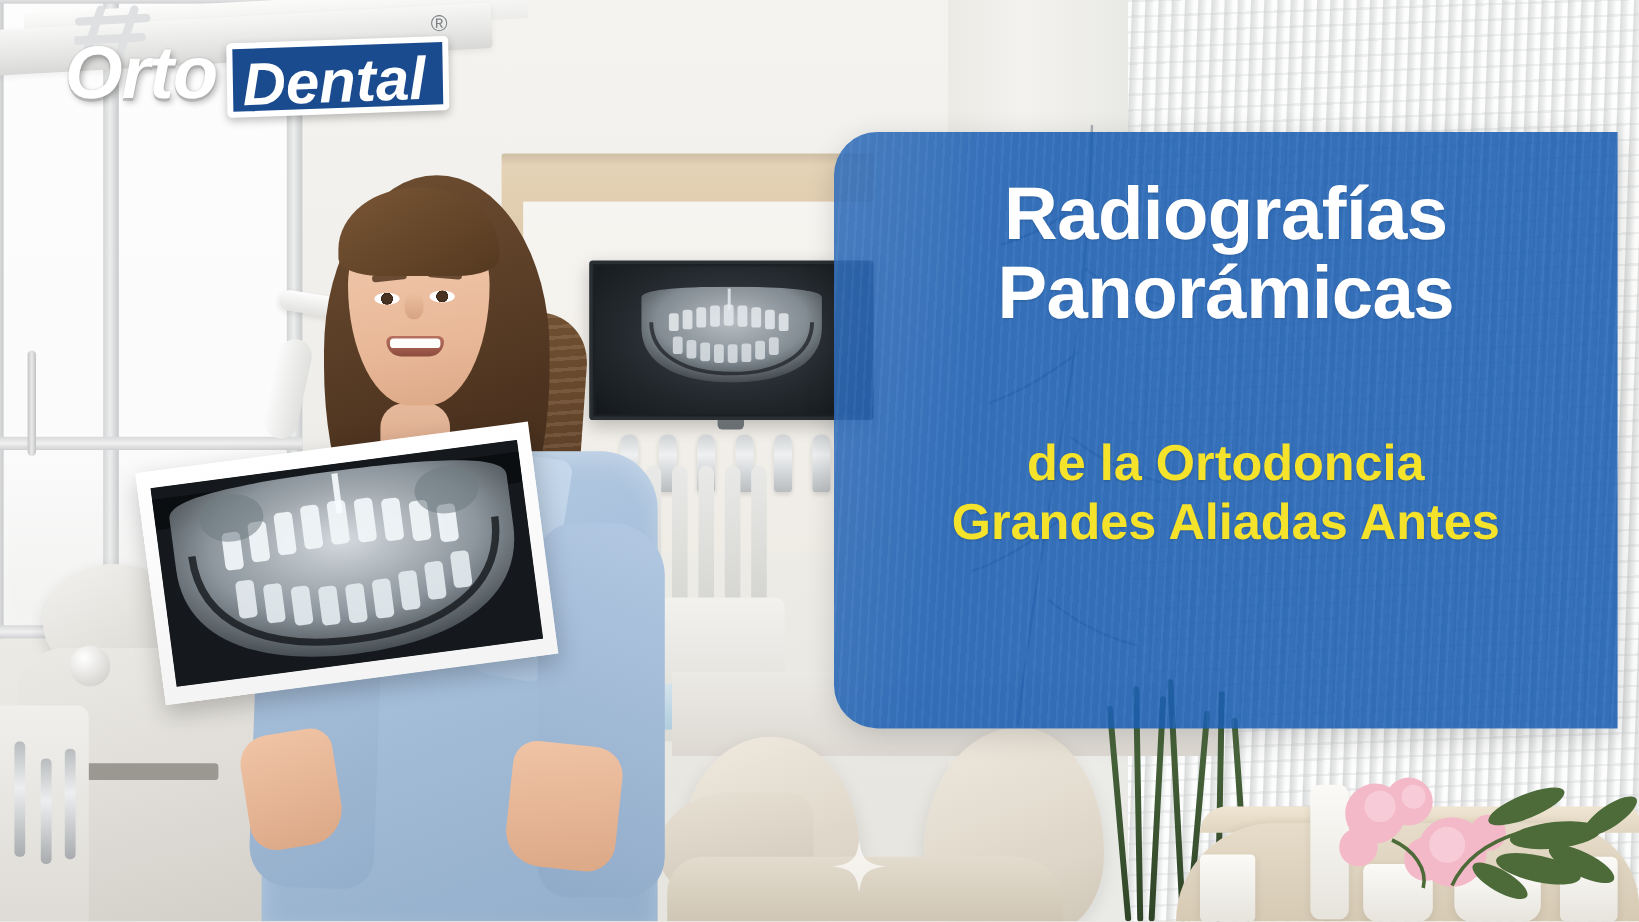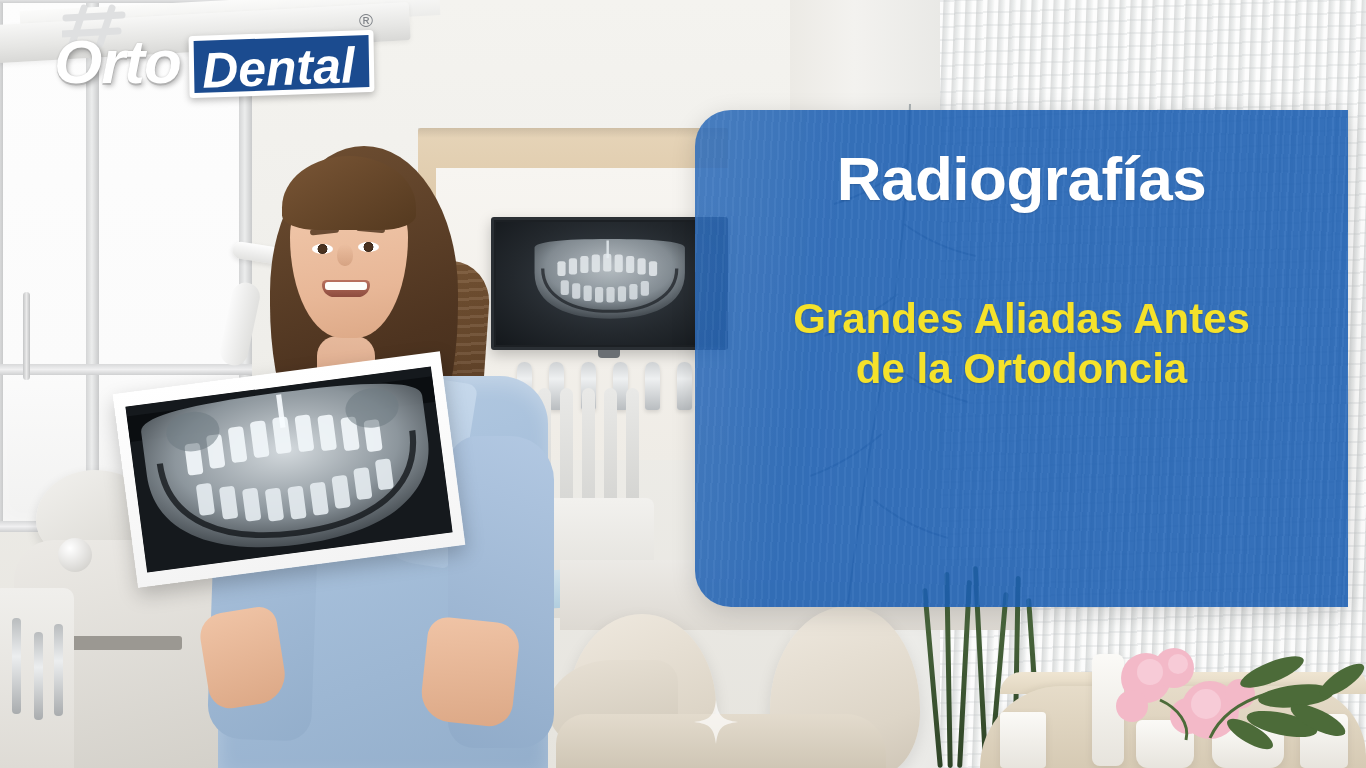--- a/index.html
+++ b/index.html
@@ -711,21 +711,22 @@
     <div class="logo-box"></div>
     <div class="logo-dental">Dental</div>
     <div class="logo-reg">®</div>
   </div>
 
   <div class="panel">
     <div class="panel-sheen"></div>
     <div class="panel-content">
       <div class="panel-title">
         <span>Radiografías</span>
+        <span>Panorámicas</span>
       </div>
       <div class="panel-sub">
+        <span>de la Ortodoncia</span>
         <span>Grandes Aliadas Antes</span>
-        <span>de la Ortodoncia</span>
       </div>
     </div>
   </div>
 
 </div>
 
 </body></html>

